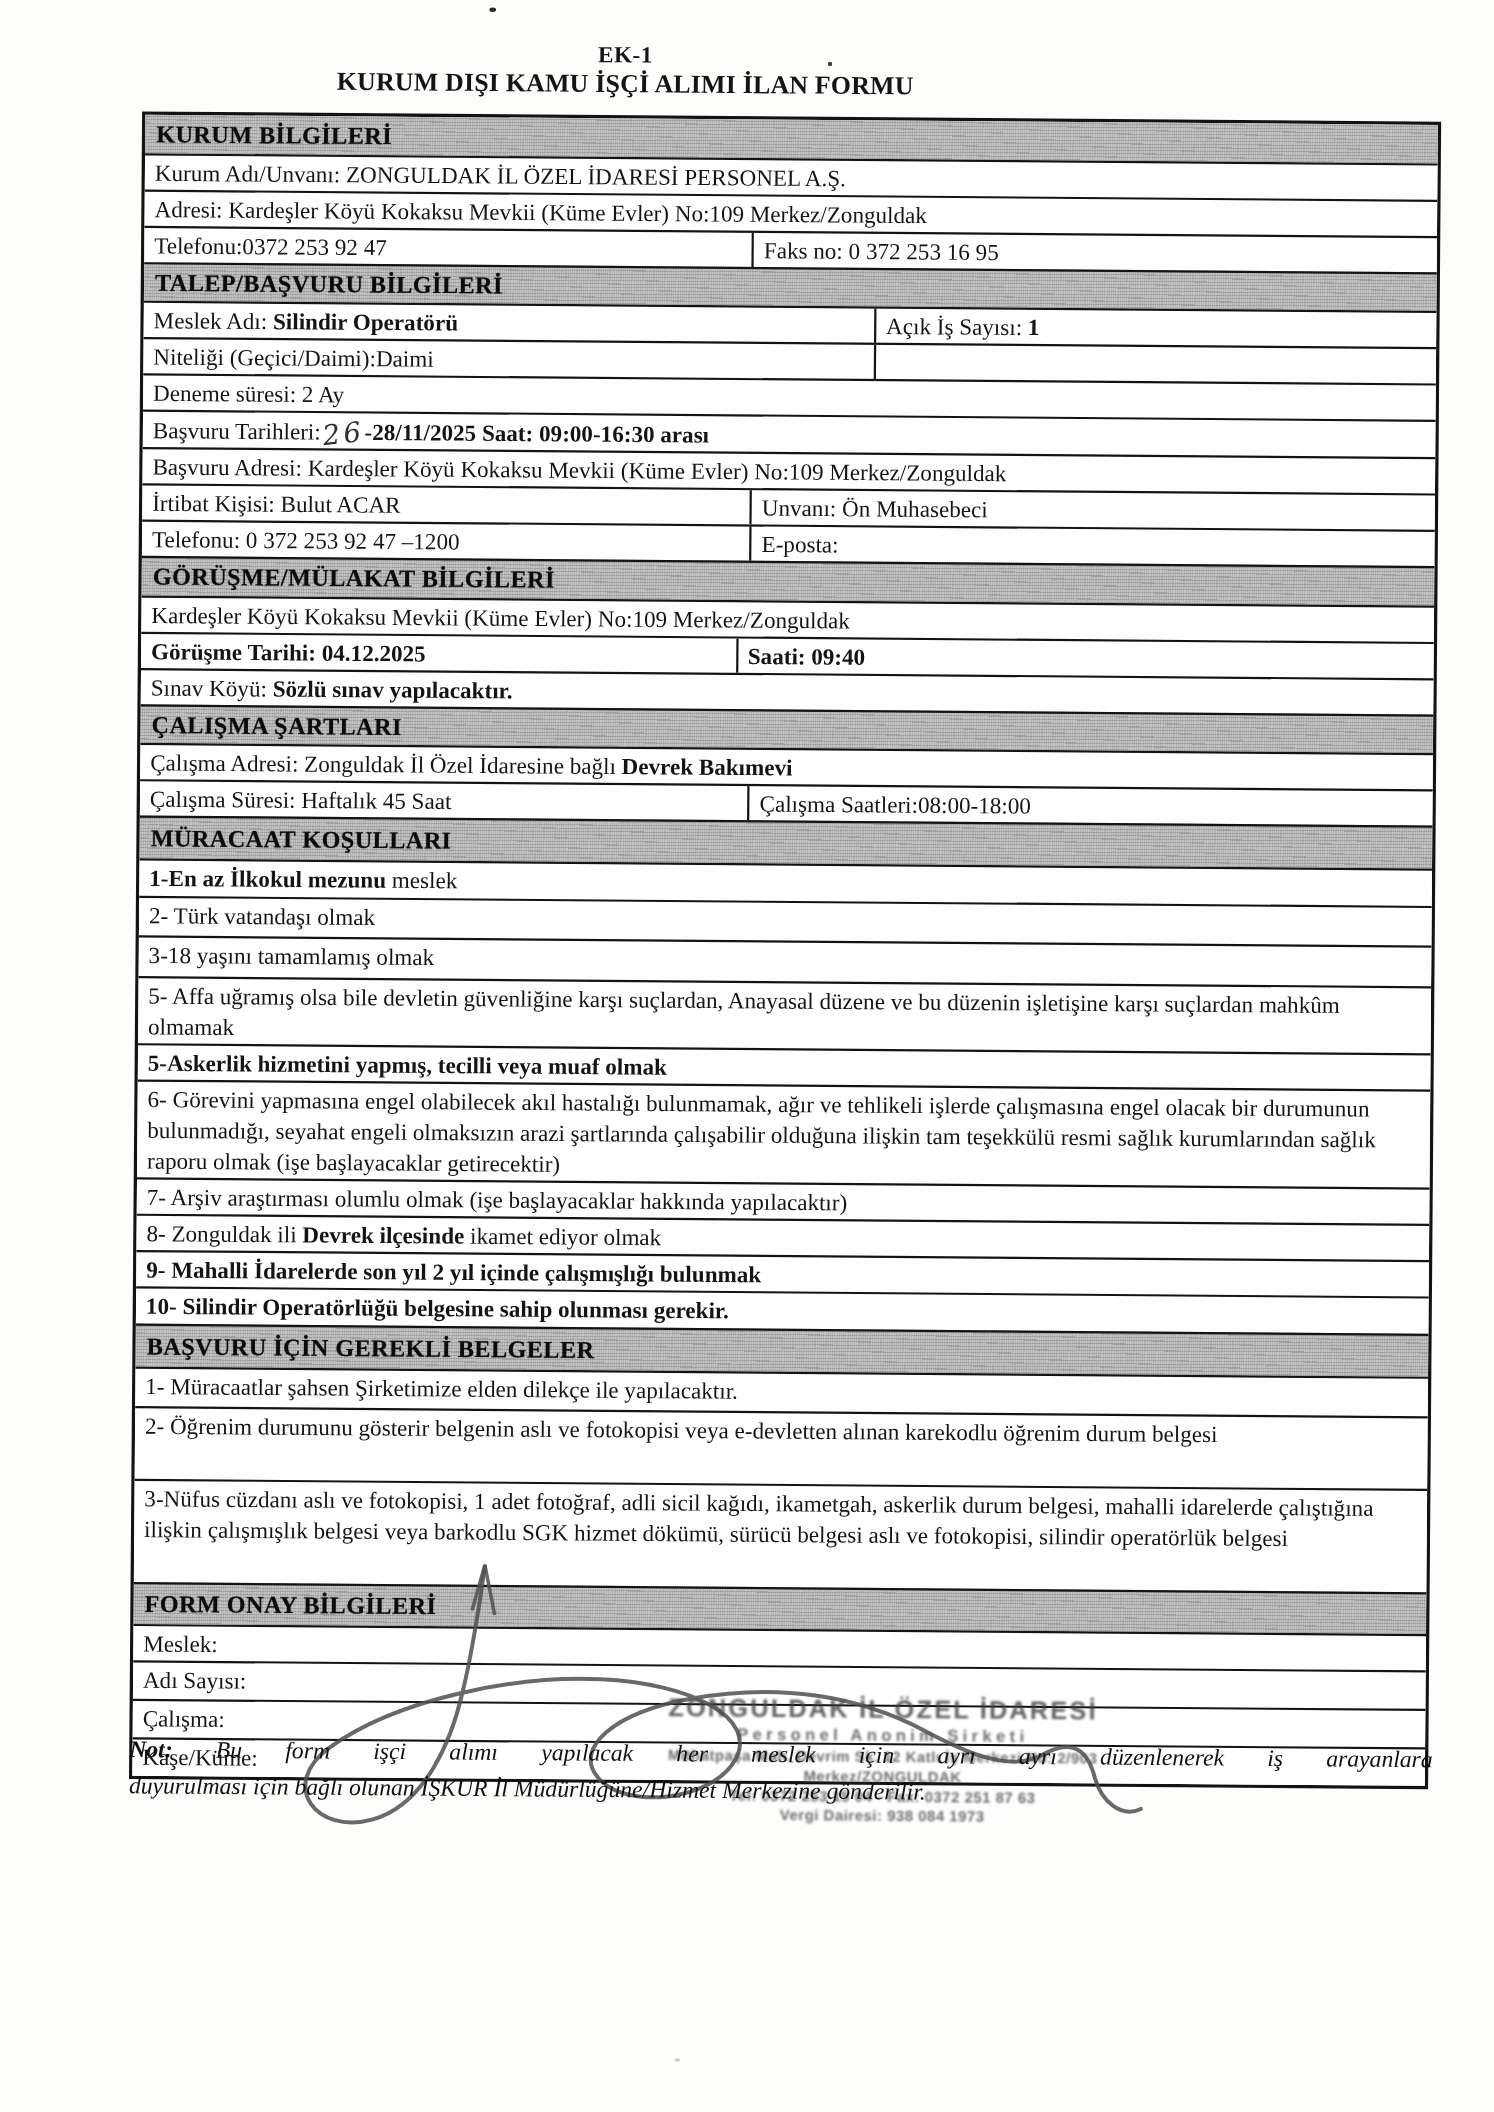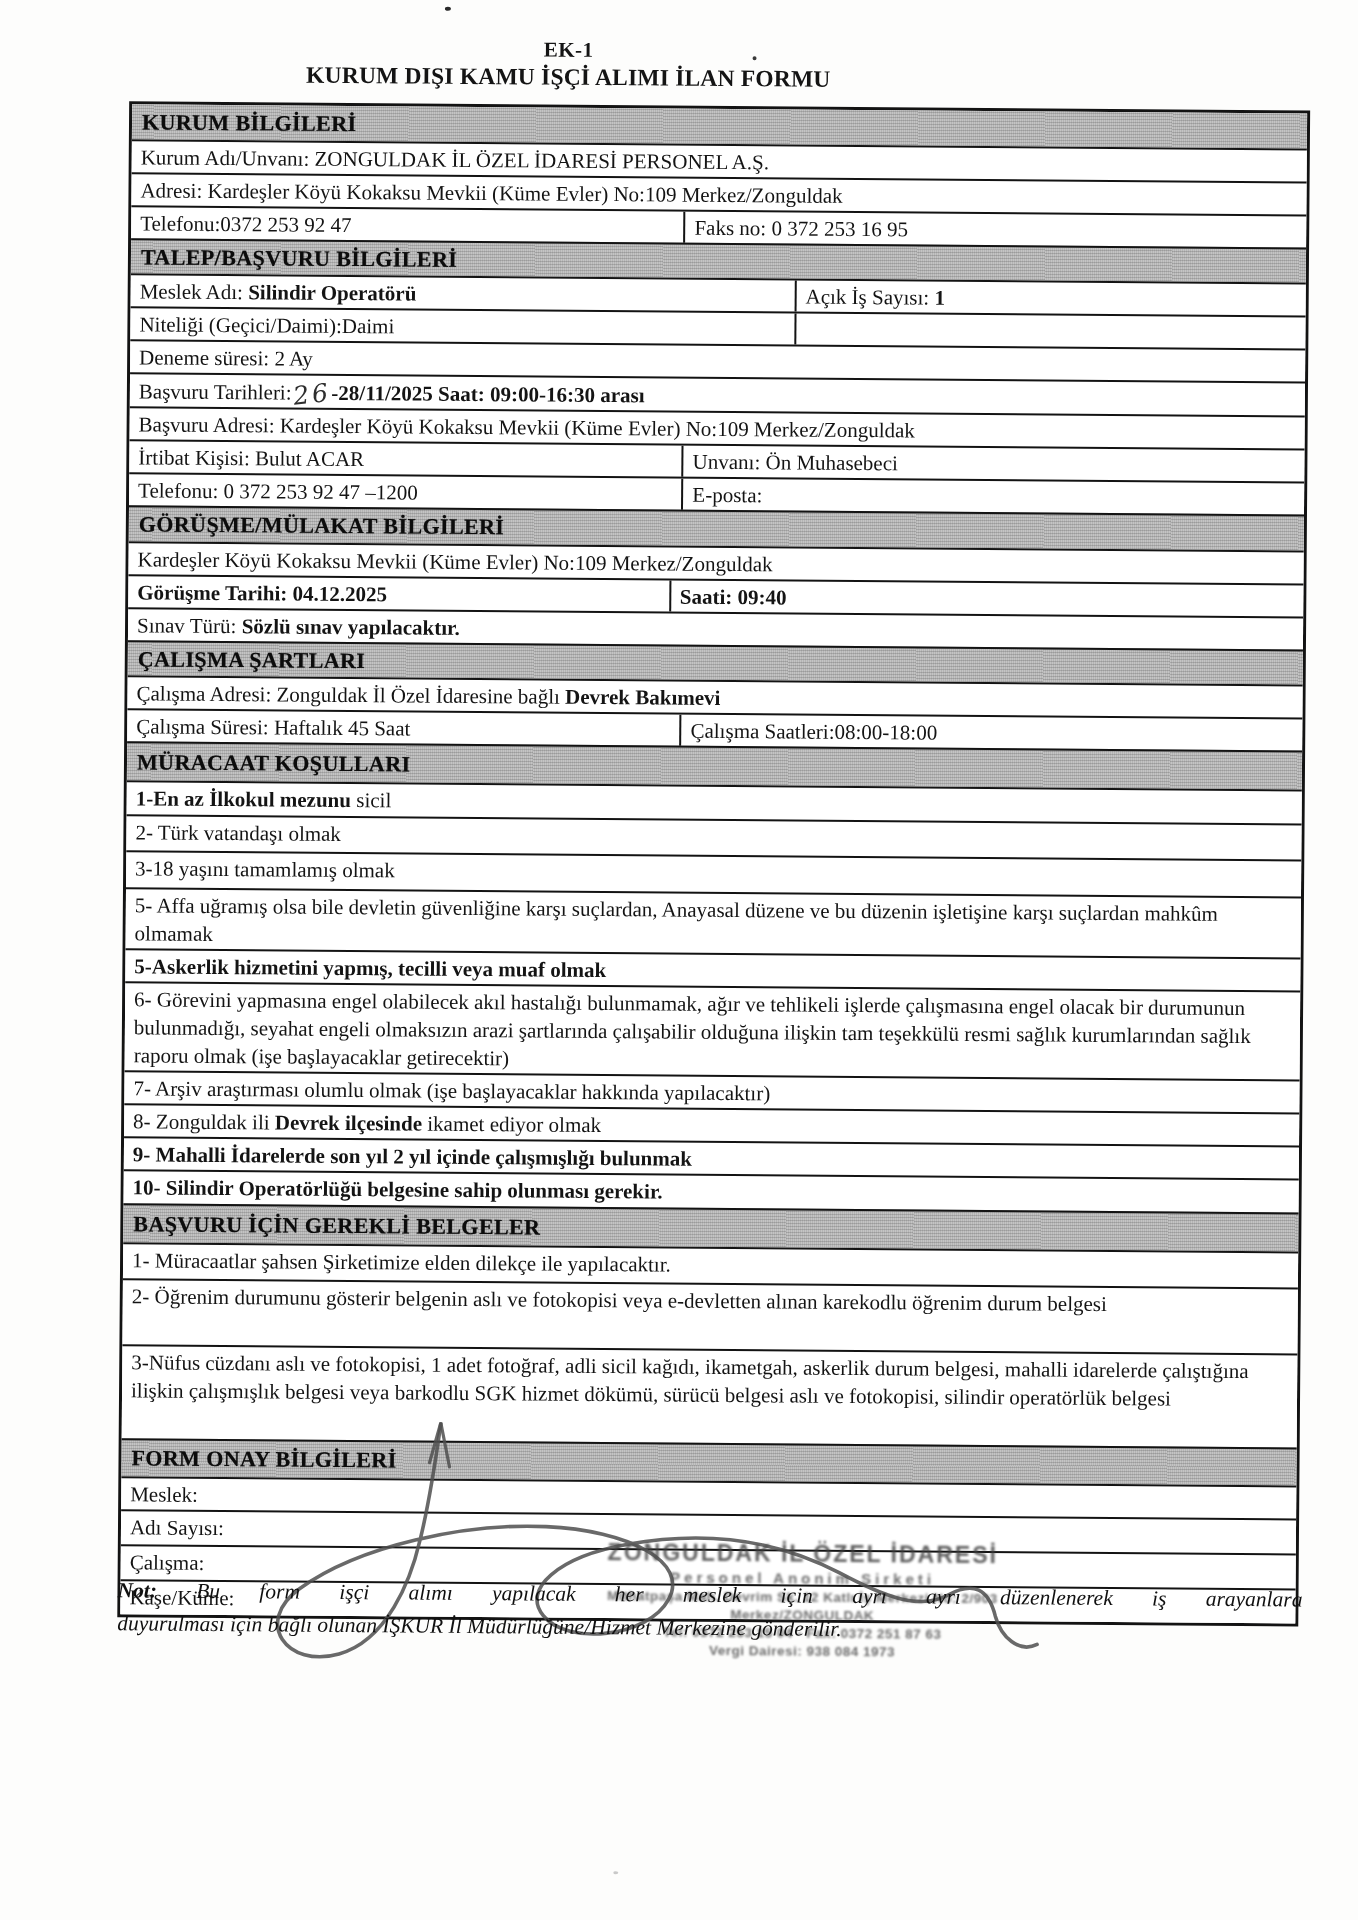--- a/index.html
+++ b/index.html
@@ -90,33 +90,33 @@
       </div>
       <div class="sec" style="min-height: 36px;">GÖRÜŞME/MÜLAKAT BİLGİLERİ</div>
       <div class="trow" style="min-height: 29px;">
         <div class="cell" style="flex: 1 1 0%;"><span>Kardeşler Köyü Kokaksu Mevkii (Küme Evler) No:109 Merkez/Zonguldak</span></div>
       </div>
       <div class="trow" style="min-height: 30px;">
         <div class="cell" style="width: 46%;"><span class="b">Görüşme Tarihi: 04.12.2025</span></div>
         <div class="cell" style="flex: 1 1 0%;"><span class="b">Saati: 09:40</span></div>
       </div>
       <div class="trow" style="min-height: 30px;">
-        <div class="cell" style="flex: 1 1 0%;"><span>Sınav Türü: </span><span class="b">Sözlü sınav yapılacaktır.</span></div>
+        <div class="cell" style="flex: 1 1 0%;"><span>Sınav Köyü: </span><span class="b">Sözlü sınav yapılacaktır.</span></div>
       </div>
       <div class="sec" style="min-height: 35px;">ÇALIŞMA ŞARTLARI</div>
       <div class="trow" style="min-height: 32px;">
         <div class="cell" style="flex: 1 1 0%;"><span>Çalışma Adresi: Zonguldak İl Özel İdaresine bağlı </span><span class="b">Devrek Bakımevi</span></div>
       </div>
       <div class="trow" style="min-height: 31px;">
         <div class="cell" style="width: 47%;"><span>Çalışma Süresi: Haftalık 45 Saat</span></div>
         <div class="cell" style="flex: 1 1 0%;"><span>Çalışma Saatleri:08:00-18:00</span></div>
       </div>
       <div class="sec" style="min-height: 39px;">MÜRACAAT KOŞULLARI</div>
       <div class="trow" style="min-height: 34px;">
-        <div class="cell" style="flex: 1 1 0%;"><span class="b">1-En az İlkokul mezunu </span><span>sicil</span></div>
+        <div class="cell" style="flex: 1 1 0%;"><span class="b">1-En az İlkokul mezunu </span><span>meslek</span></div>
       </div>
       <div class="trow" style="min-height: 36px;">
         <div class="cell" style="flex: 1 1 0%;"><span>2- Türk vatandaşı olmak</span></div>
       </div>
       <div class="trow" style="min-height: 37px;">
         <div class="cell" style="flex: 1 1 0%;"><span>3-18 yaşını tamamlamış olmak</span></div>
       </div>
       <div class="trow" style="min-height: 61px;">
         <div class="cell" style="flex: 1 1 0%;"><span>5- Affa uğramış olsa bile devletin güvenliğine karşı suçlardan, Anayasal düzene ve bu düzenin işletişine karşı suçlardan mahkûm olmamak</span></div>
       </div>

